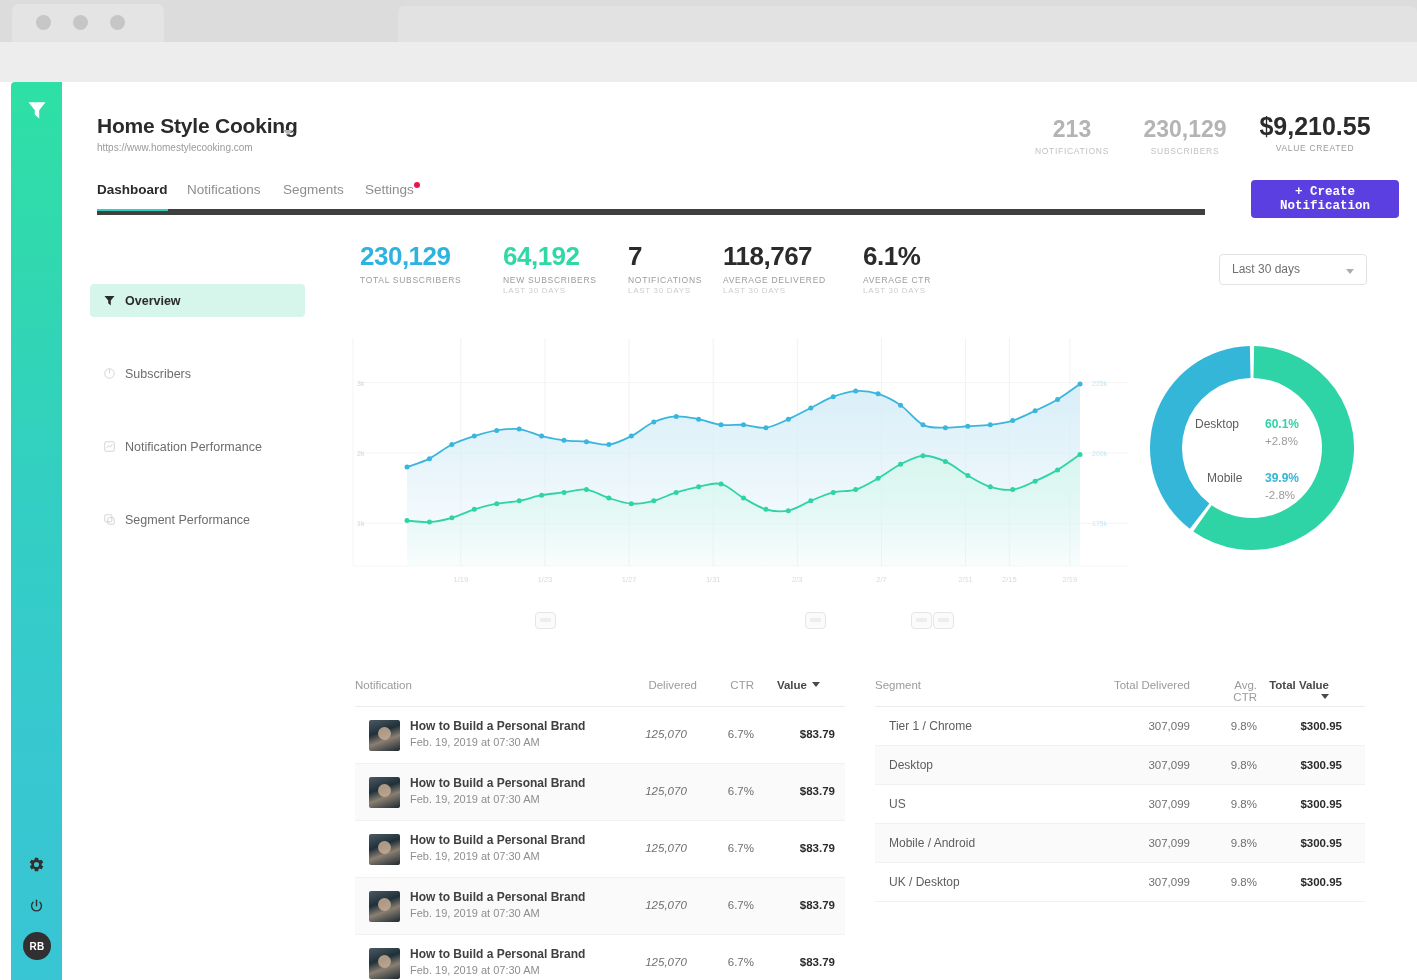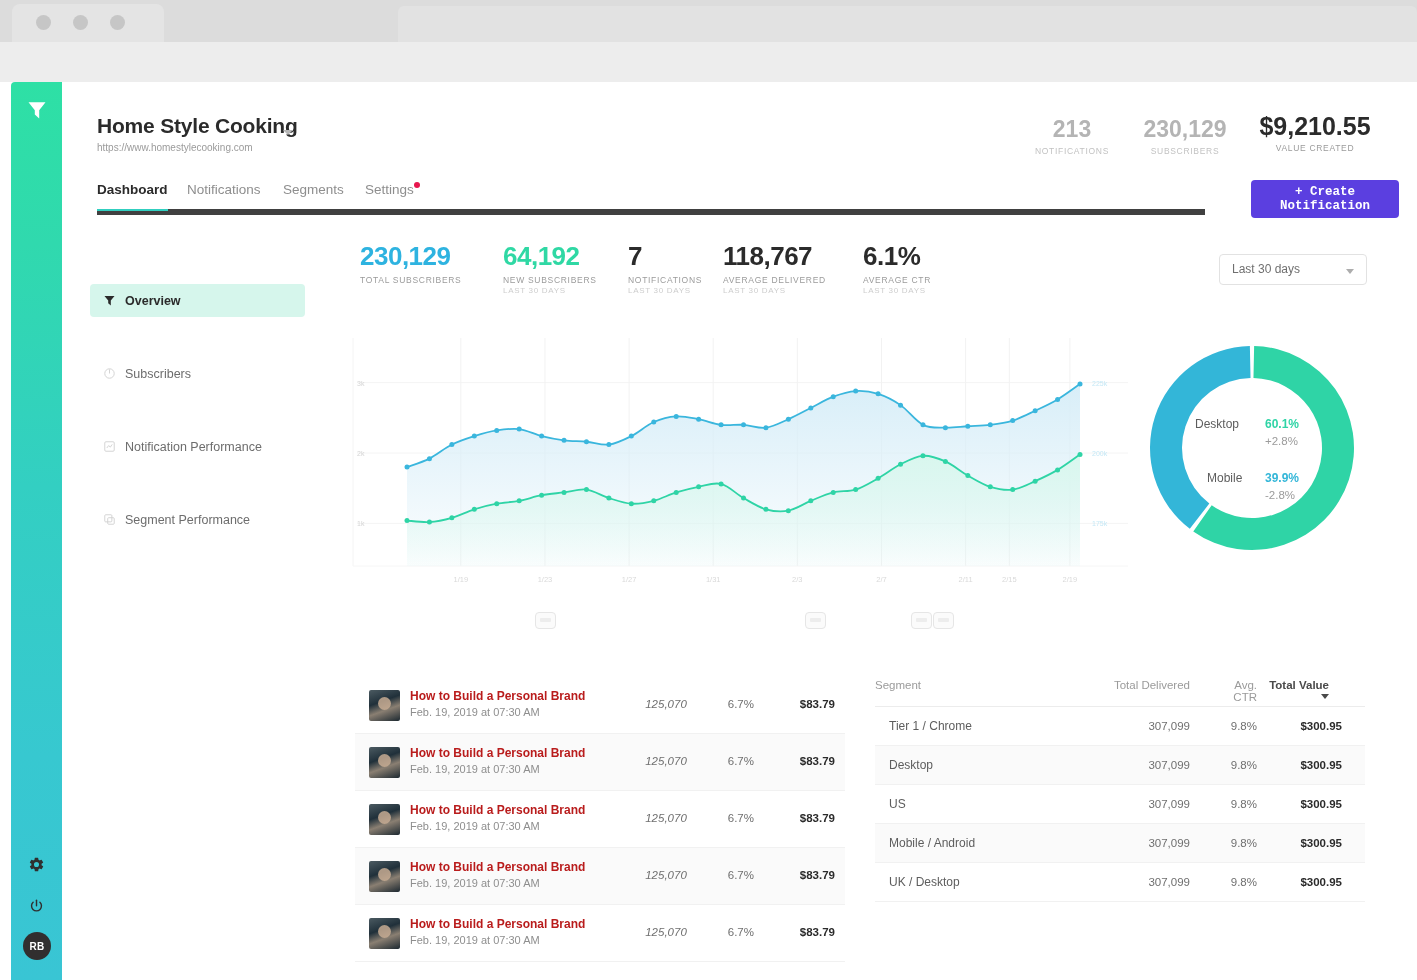--- a/index.html
+++ b/index.html
@@ -211,21 +211,21 @@
     position: absolute; left: 14px; top: 13px; width: 31px; height: 31px;
     border-radius: 2px;
     background: linear-gradient(160deg, #4c5b62 0%, #20303a 38%, #8a7f72 62%, #1c2830 100%);
   }
   .row .thumb::after {
     content: ""; position: absolute; left: 9px; top: 7px; width: 13px; height: 13px;
     border-radius: 50%; background: #c7ab93; opacity: .85;
   }
   .row .n-title {
     position: absolute; left: 55px; top: 12px;
-    font-size: 12px; font-weight: bold; color: #b91c1c;
+    font-size: 12px; font-weight: bold; color: #404040;
   }
   .row .n-sub {
     position: absolute; left: 55px; top: 29px;
     font-size: 11px; color: #8e8e8e;
   }
   .row .seg-name {
     position: absolute; left: 14px; top: 20px; font-size: 12px; color: #5d5d5d;
   }
   .row .cell { position: absolute; font-size: 11.5px; color: #6f6f6f; }
   .row .cell.val { font-weight: bold; color: #2b2b2b; }
@@ -518,20 +518,26 @@
       </div>
       <div class="donut-row" style="left:120px; top:136px;">
         <span class="donut-pct" style="color:#33b6d8;">39.9%</span>
       </div>
       <div class="donut-row" style="left:120px; top:153px;">
         <span class="donut-delta">-2.8%</span>
       </div>
     </div>
 
     <div class="tbl" id="tbl-notifications">
+      <div class="tbl-head">
+        <div class="th" style="left:0;">Notification</div>
+        <div class="th h-del">Delivered</div>
+        <div class="th h-ctr">CTR</div>
+        <div class="th h-value bold"><span>Value</span><span class="sort-caret"></span></div>
+      </div>
       <div id="notif-rows">
           <div class="row">
             <div class="thumb"></div>
             <div class="n-title">How to Build a Personal Brand</div>
             <div class="n-sub">Feb. 19, 2019 at 07:30 AM</div>
             <div class="cell c-del">125,070</div>
             <div class="cell c-ctr">6.7%</div>
             <div class="cell c-value val">$83.79</div>
           </div>
           <div class="row alt">

